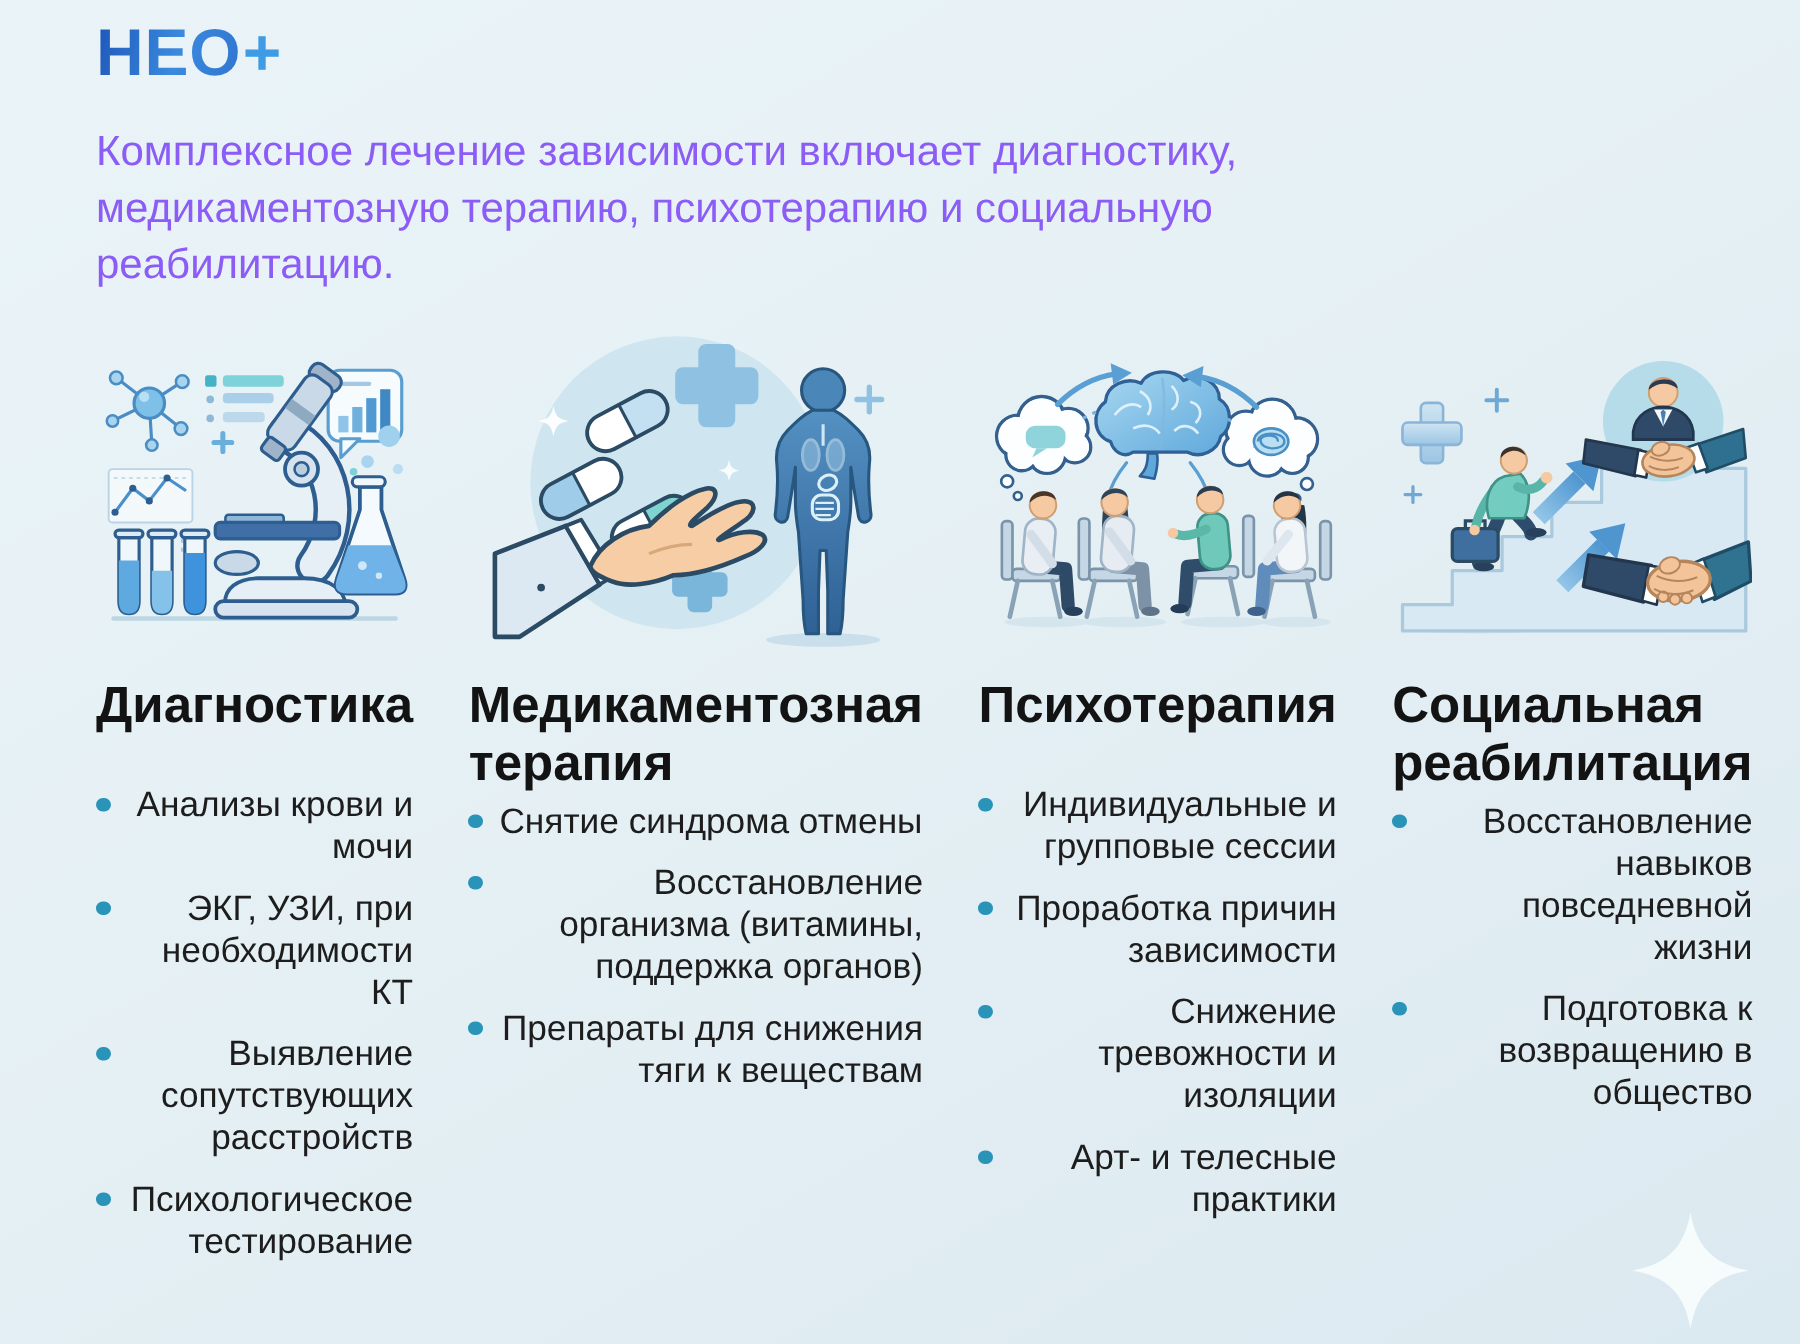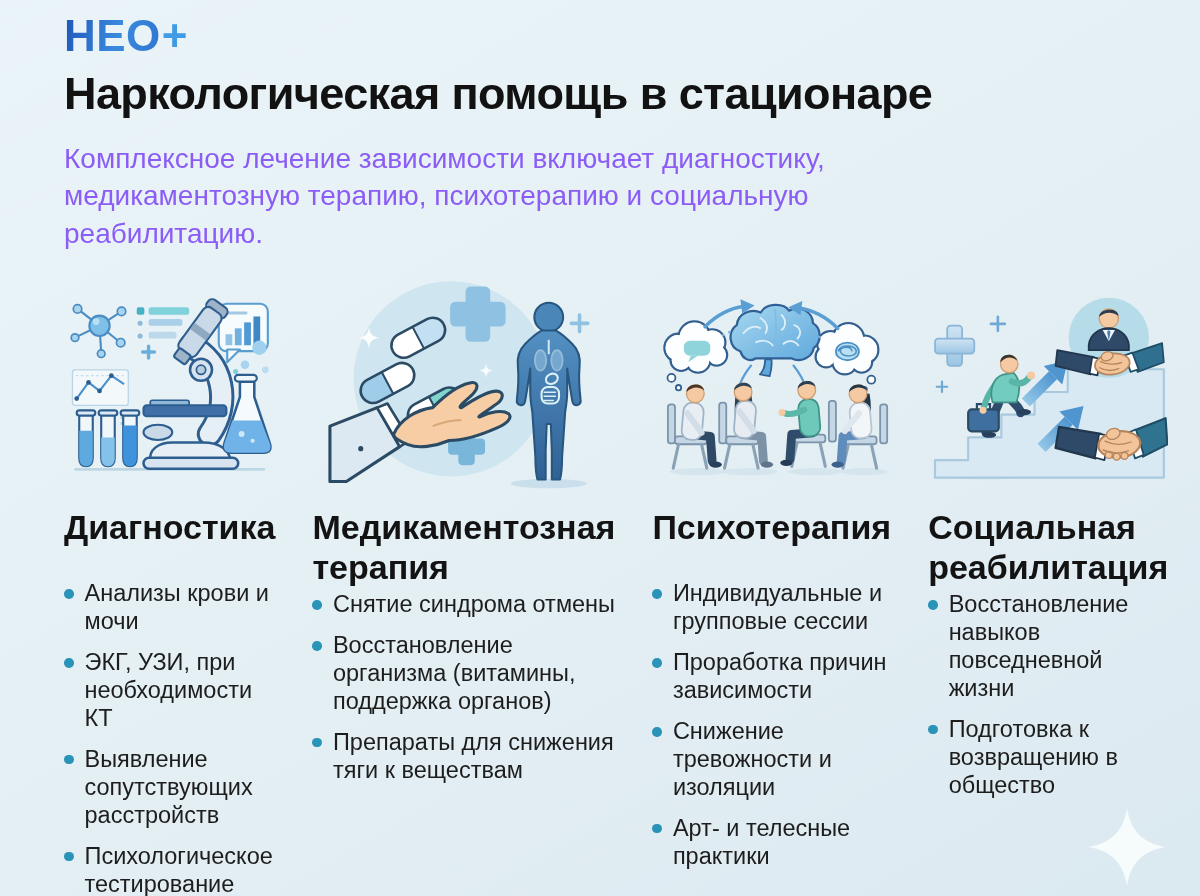--- a/index.html
+++ b/index.html
@@ -14,35 +14,34 @@
     background:linear-gradient(105deg,#1d55b8,#3a8ade 55%,#2f74d0);
     -webkit-background-clip:text;background-clip:text;color:transparent;
   }
   .logo .plus{color:#3e9be4;margin-left:1px;}
   h1{margin:10px 0 0;font-size:45px;font-weight:800;letter-spacing:-.6px;color:#121212;line-height:1.05;}
   .subtitle{margin:22px 0 0;font-size:28px;line-height:1.34;max-width:905px;color:#8b5cf6;}
   .columns{display:grid;grid-template-columns:repeat(4,1fr);column-gap:37px;margin-top:20px;}
   .illo{height:226px;display:flex;align-items:flex-end;justify-content:center;}
   .illo svg{width:100%;height:100%;display:block;}
   h2{margin:10px 0 0;font-size:34px;line-height:1.16;font-weight:700;min-height:68px;color:#131313;}
-  ul.blist{list-style:none;margin:4px 0 0;padding:0;}
+  ul.blist{list-style:none;margin:4px 0 0;padding:0;text-align:right;}
   ul.blist li{display:flex;gap:11px;font-size:23.5px;line-height:1.19;margin-bottom:13px;color:#1d1d1d;}
   .dot{flex:none;width:9.5px;height:9.5px;border-radius:50%;background:#2a93b8;margin-top:9px;}
   .sparkle{position:absolute;right:34px;bottom:10px;}
 </style>
 </head>
 <body>
 
 <div class="page">
 
   <div class="logo">
     <span class="neo">НЕО</span><span class="plus">+</span>
   </div>
 
-  <h1>Наркологическая помощь в стационаре</h1>
   <p class="subtitle">Комплексное лечение зависимости включает диагностику, медикаментозную терапию, психотерапию и социальную реабилитацию.</p>
 
   <div class="columns">
 
     <section class="col">
       <div class="illo">
         <svg viewBox="0 0 250 220">
           <rect x="12" y="208" width="226" height="3.5" rx="1.75" fill="#bdd6e4"></rect>
 
           <g>

